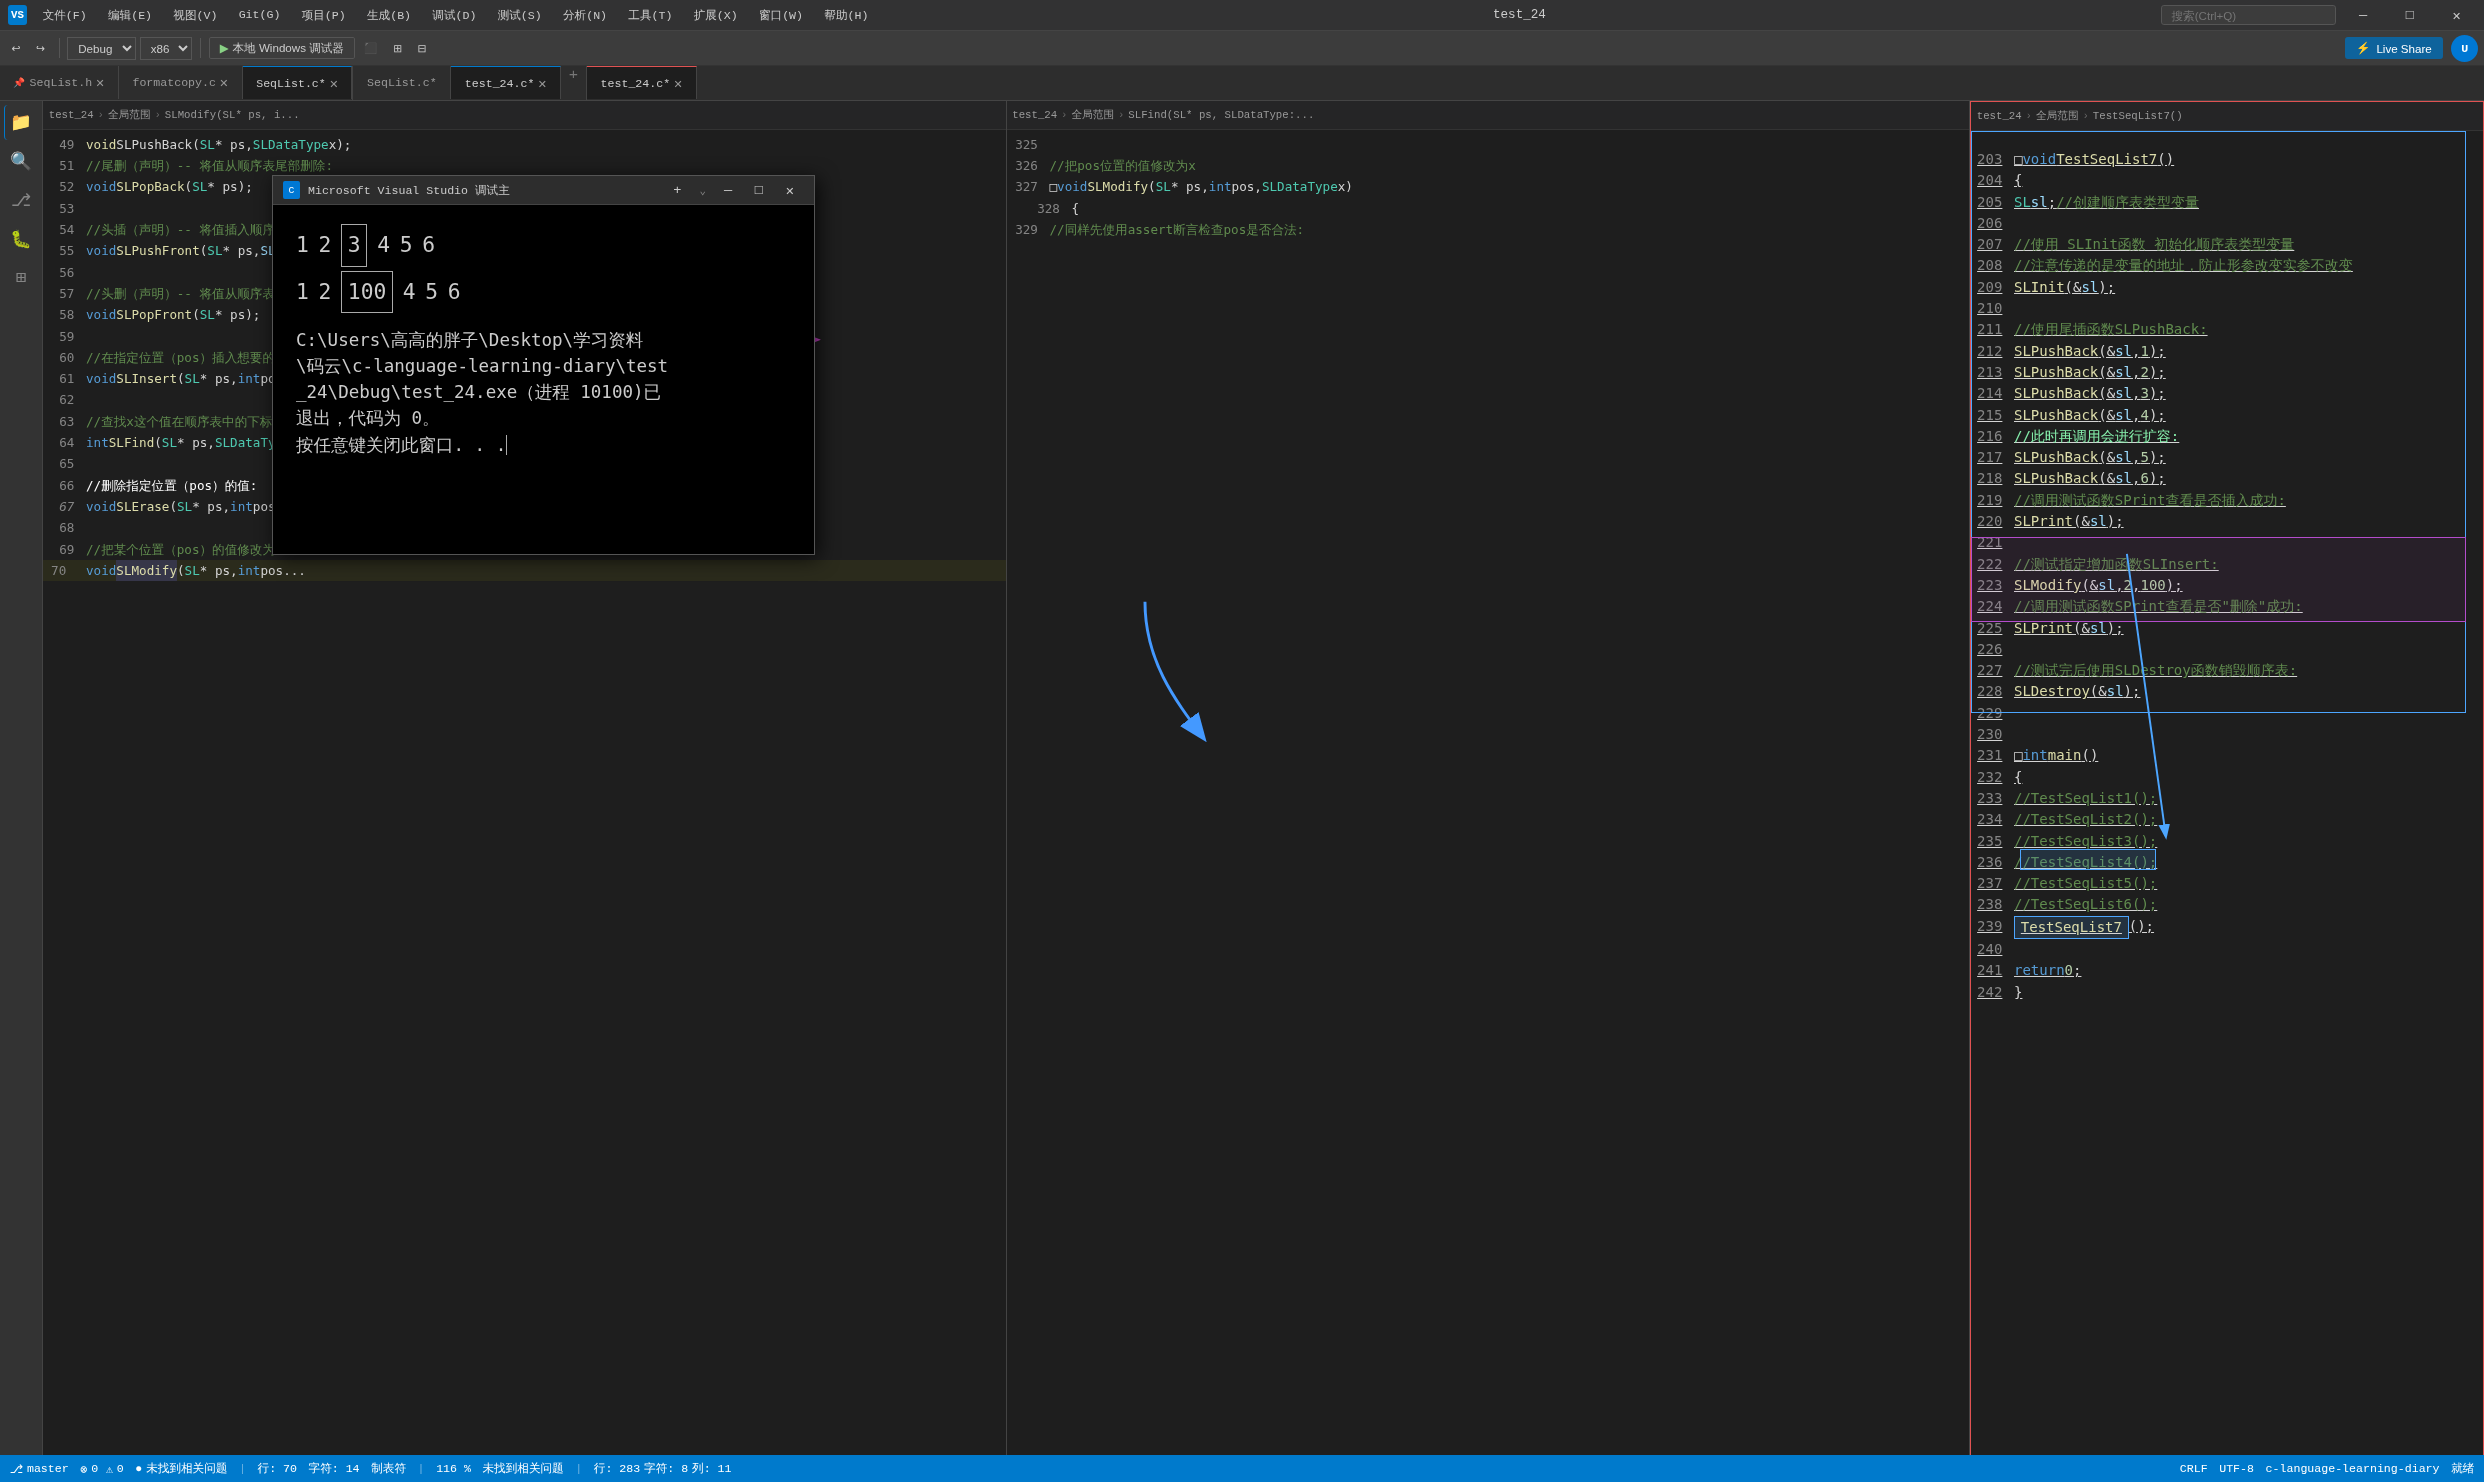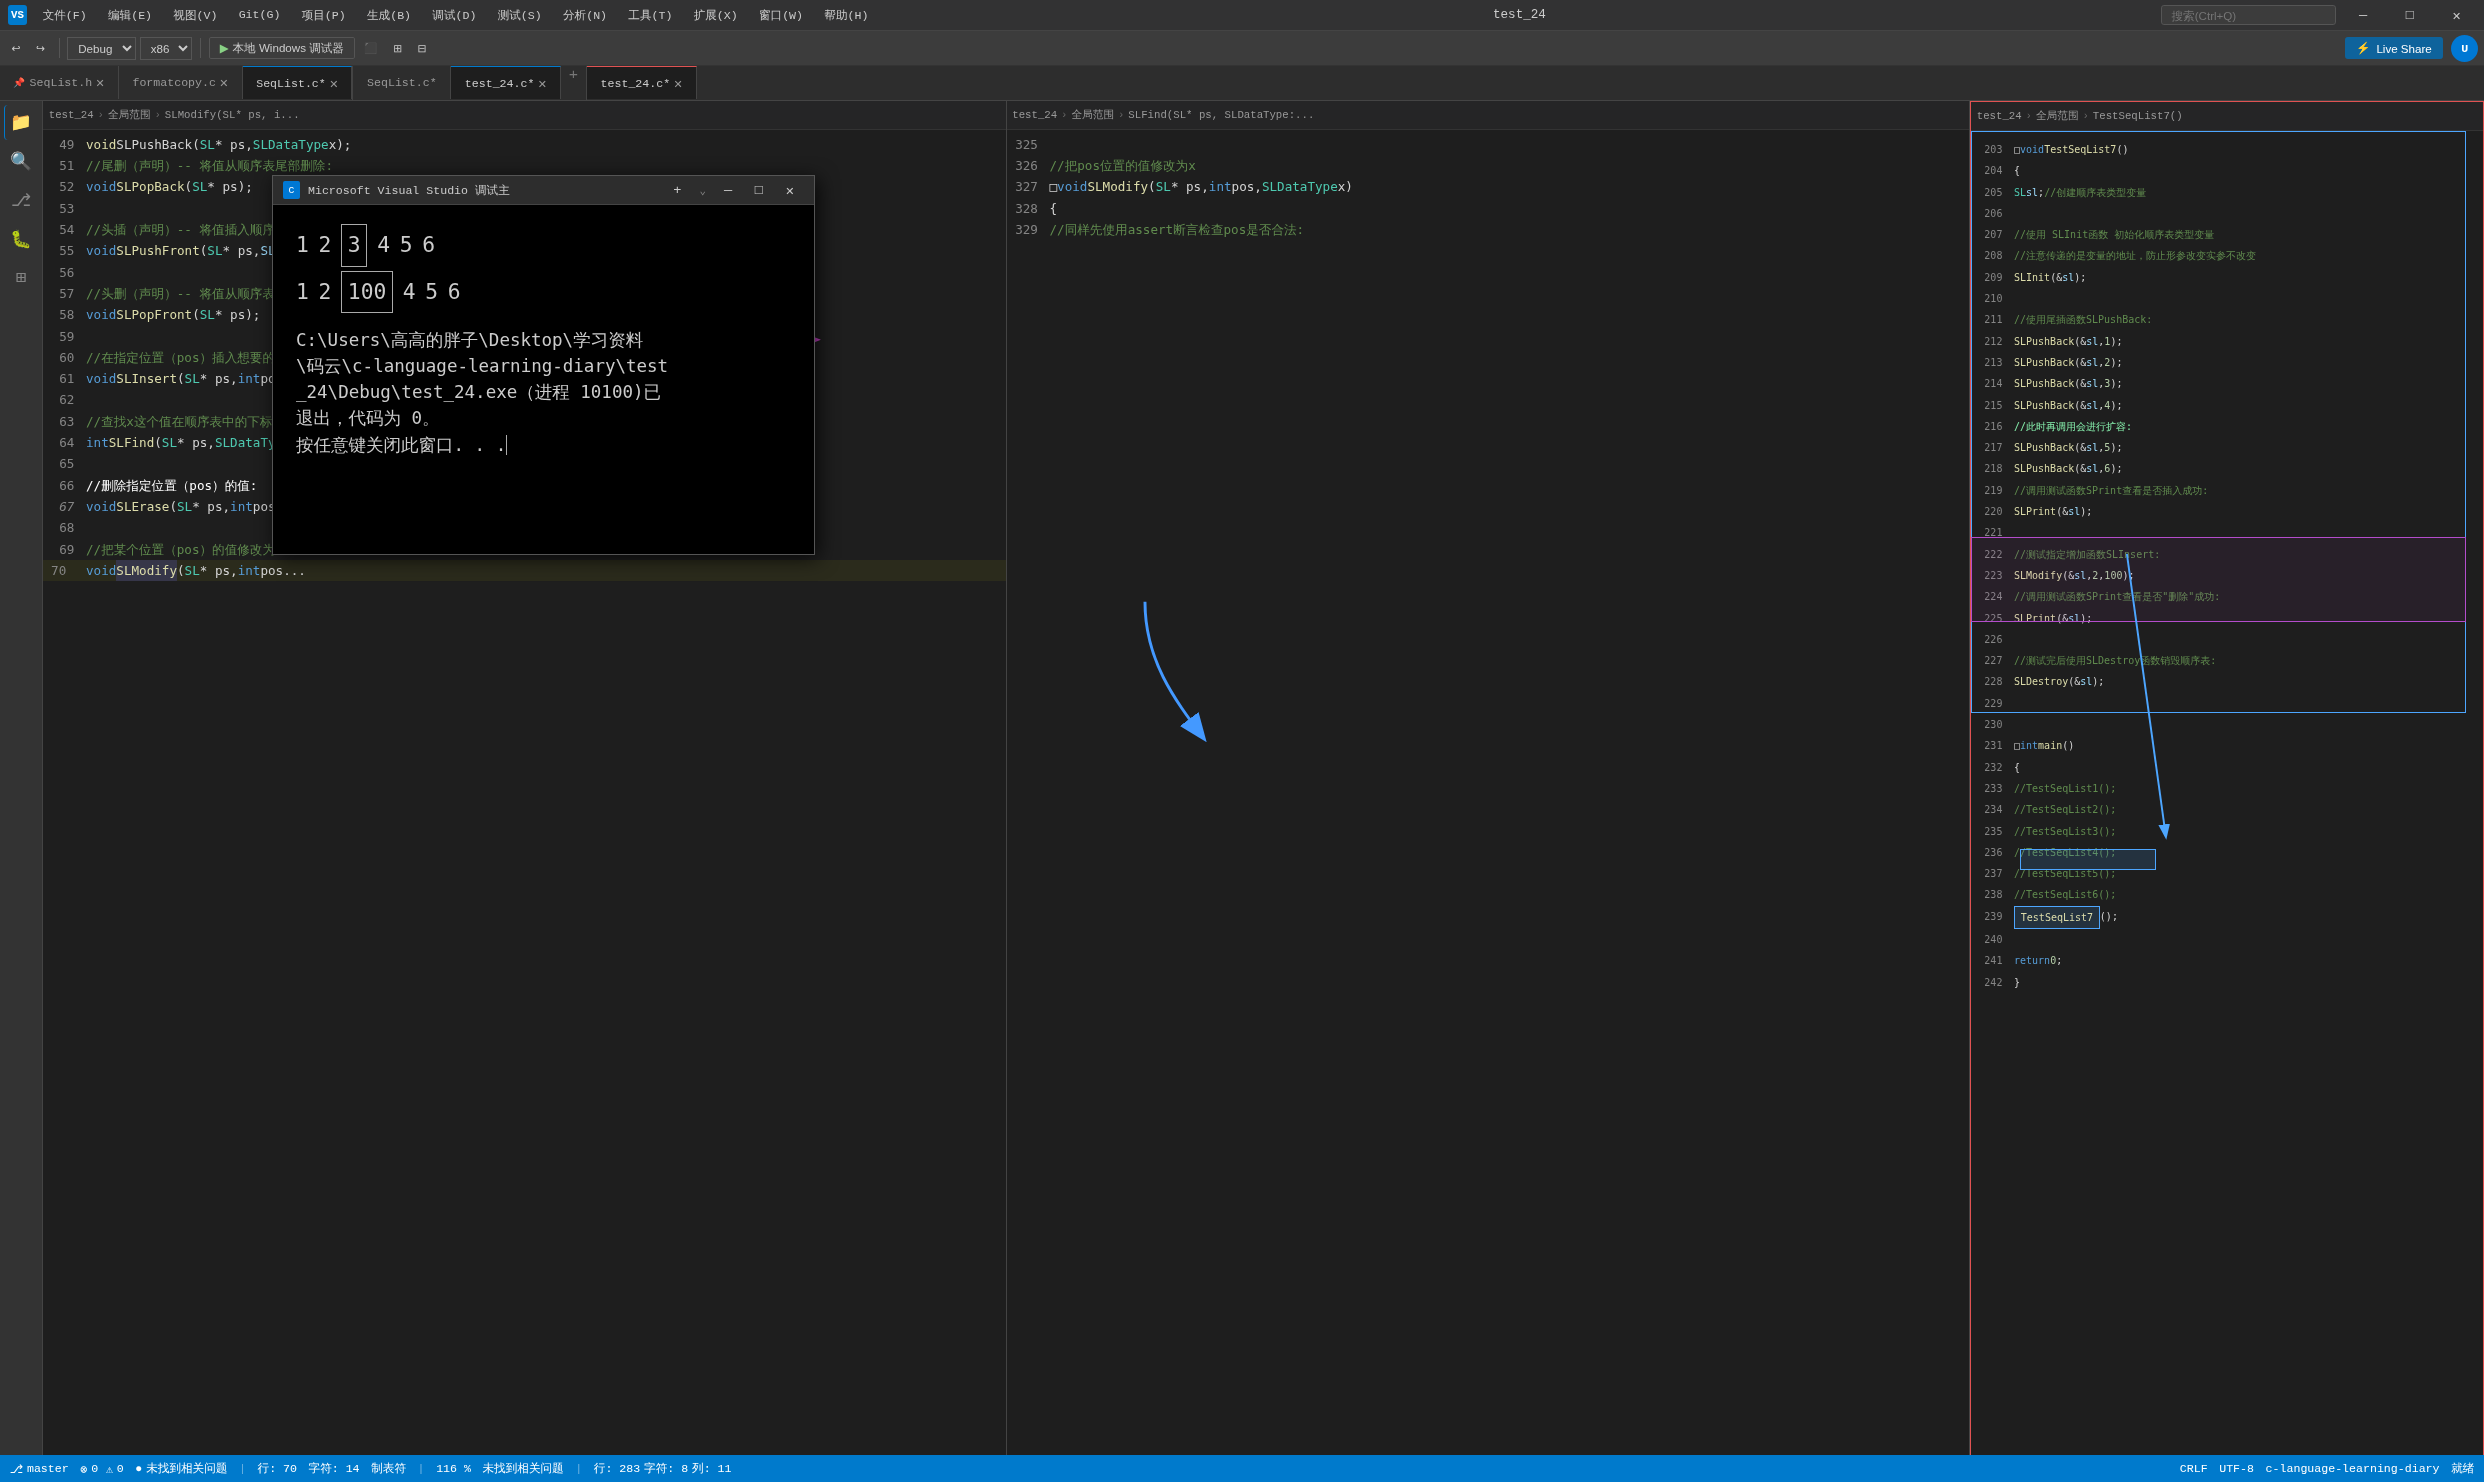--- a/index.html
+++ b/index.html
@@ -513,21 +513,21 @@
           <span style="color:#569cd6;">void </span>
           <span style="color:#dcdcaa;">SLModify</span>
           <span style="color:#d4d4d4;">(</span>
           <span style="color:#4ec9b0;">SL</span>
           <span style="color:#d4d4d4;">* ps, </span>
           <span style="color:#569cd6;">int</span>
           <span style="color:#d4d4d4;"> pos, </span>
           <span style="color:#4ec9b0;">SLDataType</span>
           <span style="color:#d4d4d4;"> x)</span>
       </div>
-      <div style="display:flex;">
+      <div style="display:flex;padding-left:22px;">
         <span style="width:43px;color:#858585;text-align:right;padding-right:11.6px;flex-shrink:0;user-select:none;">328</span>
         <span style="color:#d4d4d4;">{</span>
       </div>
       <div style="display:flex;">
         <span style="width:43px;color:#858585;text-align:right;padding-right:11.6px;flex-shrink:0;user-select:none;">329</span>
         <span style="color:#608b4e;text-align:right;">    //同样先使用assert断言检查pos是否合法:</span>
       </div>
     </div>
 
     <div class="console-overlay" style="position:fixed;top:175px;left:272px;width:543px;z-index:200;">
@@ -573,21 +573,21 @@
   </div>
 
   <div style="width:514px;display:flex;flex-direction:column;border:1.9px solid #e05252;position:relative;">
     <div class="editor-sub-header">
       <span class="breadcrumb-item">test_24</span>
       <span class="breadcrumb-sep">›</span>
       <span class="breadcrumb-item">全局范围</span>
       <span class="breadcrumb-sep">›</span>
       <span class="breadcrumb-item">TestSeqList7()</span>
     </div>
-    <div style="flex:1;overflow:hidden;background:#1e1e1e;font-family:Consolas,monospace;font-size:10px;line-height:21.3px;padding:8px 0;position:relative;">
+    <div style="flex:1;overflow:hidden;background:#1e1e1e;font-family:Consolas,monospace;font-size:14px;line-height:21.3px;padding:18px 0;position:relative;text-decoration:underline;">
 
       <div style="position:absolute;left:0;top:0;right:17.5px;height:582px;border:1.9px solid #4da6ff;z-index:10;pointer-events:none;"></div>
 
       <div style="position:absolute;left:0;top:406px;right:17.5px;height:85px;border:1.9px solid #b44dcc;background:rgba(180,77,204,0.07);z-index:11;pointer-events:none;"></div>
 
       <div style="position:absolute;left:49px;top:718px;width:136px;height:21.3px;border:1.9px solid #4da6ff;background:rgba(77,166,255,0.15);z-index:11;pointer-events:none;"></div>
 
       <div style="display:flex;">
         <span style="width:43px;color:#858585;text-align:right;padding-right:11.6px;flex-shrink:0;user-select:none;">203</span>
         <span>□</span>

